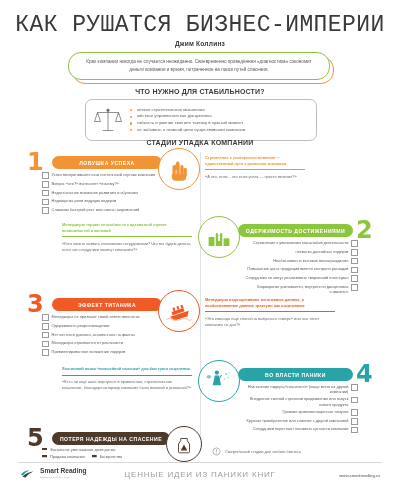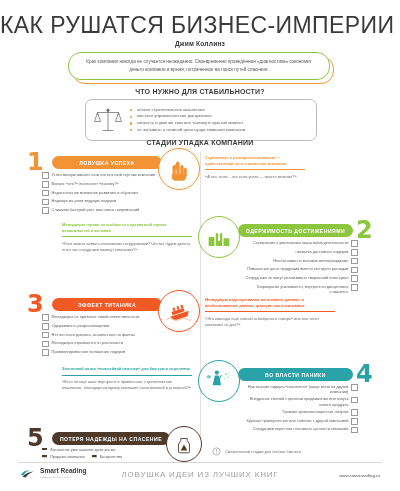--- a/index.html
+++ b/index.html
@@ -5,23 +5,23 @@
   html,body{margin:0;padding:0;}
   body{
     width:400px;height:491px;background:#ffffff;
     font-family:"Liberation Sans","DejaVu Sans",sans-serif;
     color:#3c3c3c;overflow:hidden;position:relative;
   }
   .page{position:relative;width:400px;height:491px;}
 
   
   .title{
-    position:absolute;left:0;right:0;top:12px;
+    position:absolute;left:0;right:0;top:12px;text-align:center;
     font-size:23px;font-weight:400;letter-spacing:.4px;color:#3a3a3a;
-    font-family:Liberation Sans, sans-serif;
+    font-family:Liberation Mono, monospace;
   }
   .author{
     position:absolute;left:0;right:0;top:40px;text-align:center;
     font-size:6.6px;font-weight:bold;color:#3a3a3a;letter-spacing:.2px;
   }
 
   
   .lead-wrap{position:absolute;left:68px;top:52px;width:264px;height:30px;}
   .lead-shadow{
     position:absolute;left:4px;top:4px;width:260px;height:26px;
@@ -396,16 +396,16 @@
   <div class="logo">
     <svg class="logo-mark" viewBox="0 0 40 26">
       <path d="M2 16 q10 -12 22 -10 q-10 2 -16 12 z" fill="#1aa8a0"></path>
       <path d="M6 21 q12 -12 28 -13 q-14 5 -20 15 z" fill="#3c3c3c"></path>
     </svg>
     <div>
       <div class="logo-name">Smart Reading</div>
       <div class="logo-sub">саммари лучших книг</div>
     </div>
   </div>
-  <div class="foot-mid">ЛОВУШКА ИДЕИ ИЗ ЛУЧШИХ КНИГ</div>
+  <div class="foot-mid">ЦЕННЫЕ ИДЕИ ИЗ ПАНИКИ КНИГ</div>
   <div class="foot-url">www.smartreading.ru</div>
 
 </div>
 
 </body></html>

